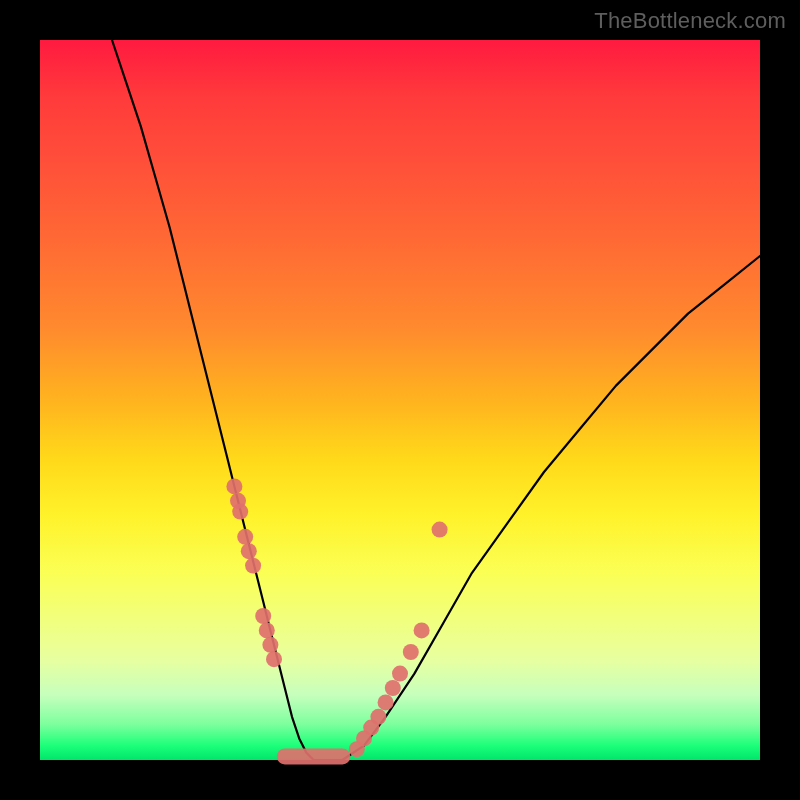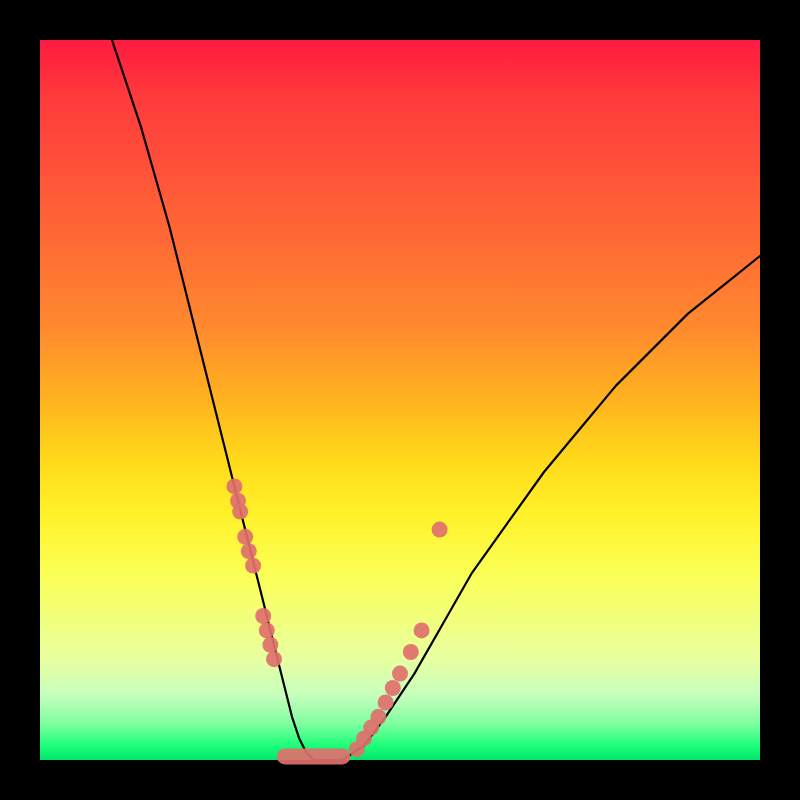--- a/index.html
+++ b/index.html
@@ -74,20 +74,21 @@
   }
   .marker-blob {
     fill: #e0706c;
     opacity: 0.92;
   }
 </style>
 </head>
 <body>
 
 <div class="frame">
+  <div class="watermark">TheBottleneck.com</div>
   <div class="plot">
     <svg class="curve" viewBox="0 0 720 720">
       <path id="main-curve" class="curve-path" d="M72.0 0.0 L86.4 43.2 L100.8 86.4 L115.2 136.8 L129.6 187.2 L144.0 244.8 L158.4 302.4 L172.8 360.0 L187.2 417.6 L194.4 446.4 L201.6 475.2 L208.8 504.0 L216.0 532.8 L223.2 561.6 L230.4 590.4 L237.6 619.2 L244.8 648.0 L252.0 676.8 L259.2 698.4 L266.4 712.8 L273.6 720.0 L288.0 720.0 L302.4 720.0 L324.0 705.6 L345.6 676.8 L374.4 633.6 L403.2 583.2 L432.0 532.8 L468.0 482.4 L504.0 432.0 L540.0 388.8 L576.0 345.6 L612.0 309.6 L648.0 273.6 L684.0 244.8 L720.0 216.0"></path>
       <g id="left-markers">
           <circle cx="194.4" cy="446.4" r="8" class="marker"></circle>
           <circle cx="198.0" cy="460.8" r="8" class="marker"></circle>
           <circle cx="200.2" cy="471.6" r="8" class="marker"></circle>
           <circle cx="205.2" cy="496.8" r="8" class="marker"></circle>
           <circle cx="208.8" cy="511.2" r="8" class="marker"></circle>
           <circle cx="213.1" cy="525.6" r="8" class="marker"></circle>

